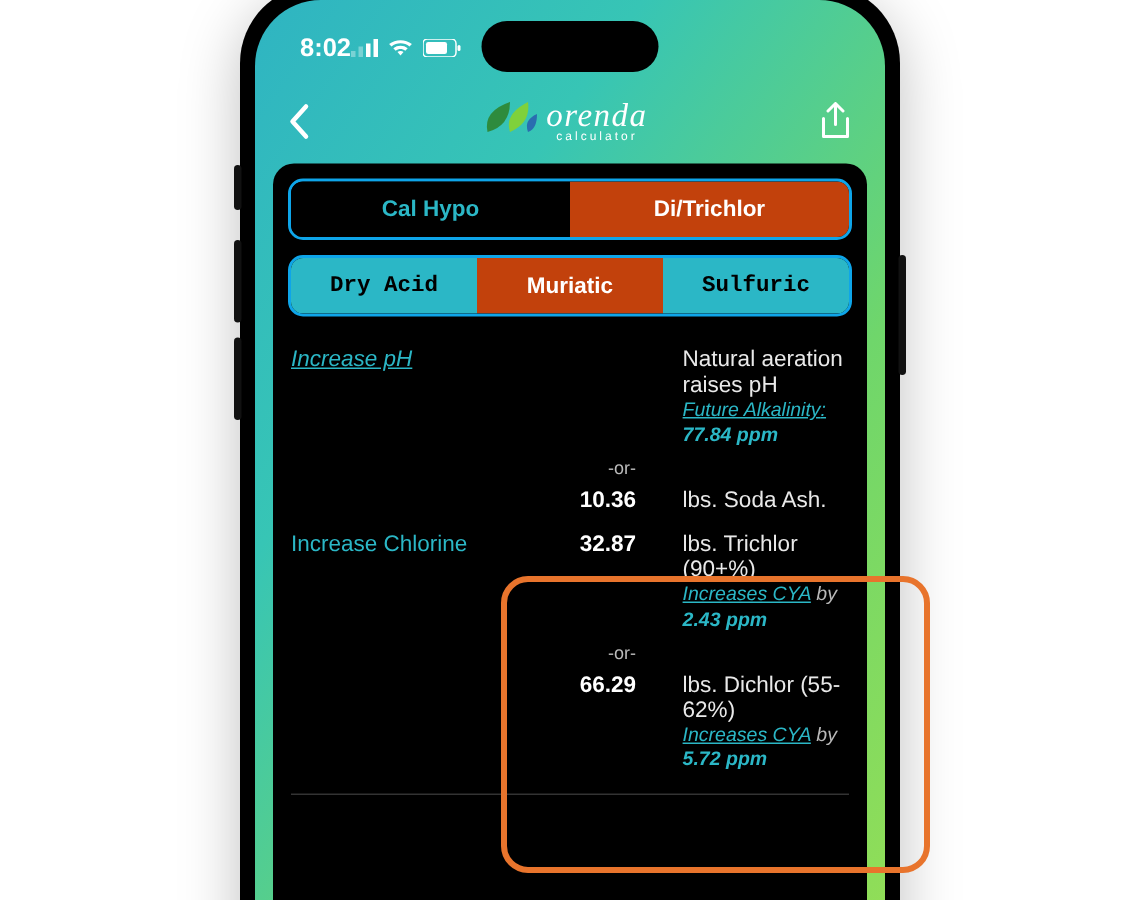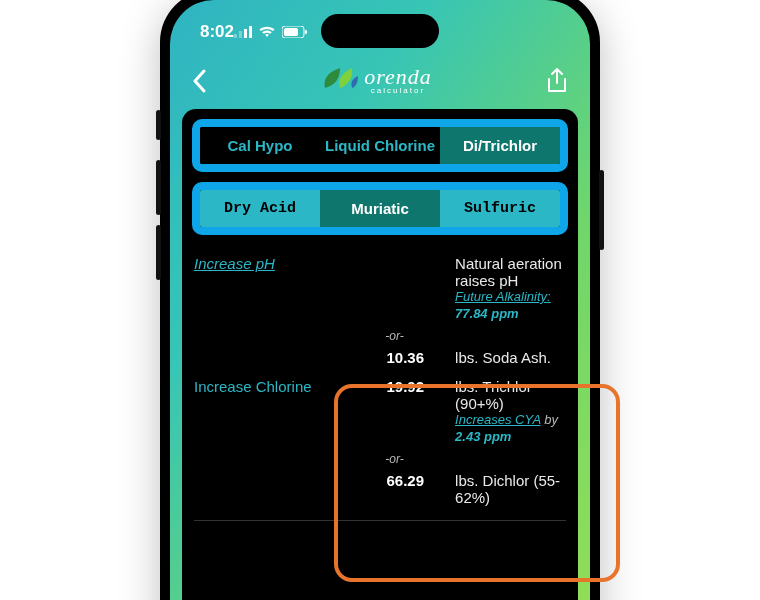--- a/index.html
+++ b/index.html
@@ -62,46 +62,46 @@
   .logo-leaf svg { display:block; }
   .content {
     margin: 4px 12px 0;
     background:#000;
     border-radius:14px;
     padding:10px;
     min-height:560px;
   }
   .seg-group {
     display:flex;
-    border:8px solid #0ea5e9;
+    border:2px solid #0ea5e9;
     border-radius:10px;
     overflow:hidden;
     margin-bottom:10px;
   }
   .seg {
     flex:1;
     padding:10px 4px;
     text-align:center;
     font-size:15px;
     font-weight:600;
     color:#2bb7c6;
     background:#000;
     cursor:pointer;
   }
   .seg.active { background:#2bb7c6; color:#000;font-family:Liberation Mono, monospace; }
-  .seg.dark-active { background:#0f766e; color:#fff; }
+  .seg.dark-active { background:#c2410c; color:#fff; }
   .rows { padding:4px 2px; color:#fff; font-size:15px; }
   .row { display:flex; padding:6px 0; }
   .row .left { flex:0 0 46%; padding-right:6px; }
   .row .mid { flex:0 0 18%; text-align:right; font-weight:700; padding-right:8px;}
   .row .right { flex:1;margin-left:23px; }
   .link { color:#2bb7c6; text-decoration:underline;font-style:italic; }
   .note { color:#b8b8b8; font-style:italic; font-size:13px; line-height:1.3; }
   .note .val { color:#2bb7c6; font-weight:700; }
-  .or { color:#bbb; font-size:12px; text-align:center; padding-right:8px;font-style:italic; }
+  .or { color:#bbb; font-size:12px; text-align:right; padding-right:8px; }
   .or-wrap { display:flex; }
   .or-wrap .left{flex:0 0 46%;} .or-wrap .mid{flex:0 0 18%;}
   .hr { border:none; border-top:1px solid #333; margin:8px 0 0;}
   .desc { color:#e9e9e9; }
   .highlight-box {
     position:absolute;
     border:4px solid #e8742c;
     border-radius:18px;
     pointer-events:none;
     z-index:20;
@@ -167,21 +167,20 @@
         <svg width="22" height="26" viewBox="0 0 22 26">
             <path d="M11 1 L11 15 M11 1 L6 6 M11 1 L16 6" stroke="#fff" stroke-width="2" fill="none" stroke-linecap="round"></path>
             <path d="M3 11 L3 23 L19 23 L19 11" stroke="#fff" stroke-width="2" fill="none" stroke-linecap="round" stroke-linejoin="round"></path>
           </svg>
       </span>
     </div>
 
     <div class="content">
       <div class="seg-group">
         <div class="seg">Cal Hypo</div>
-        <div class="seg">Liquid Chlorine</div>
         <div class="seg dark-active">Di/Trichlor</div>
       </div>
       <div class="seg-group">
         <div class="seg active">Dry Acid</div>
         <div class="seg dark-active">Muriatic</div>
         <div class="seg active">Sulfuric</div>
       </div>
 
       <div class="rows">
         <div class="row">
@@ -201,38 +200,41 @@
             <div style="flex:1"></div>
           </div>
         <div class="row">
           <div class="left"></div>
           <div class="mid">10.36</div>
           <div class="right desc">lbs. Soda Ash.</div>
         </div>
 
         <div class="row">
           <div class="left" style="color:#2bb7c6">Increase Chlorine</div>
-          <div class="mid">19.92</div>
+          <div class="mid">32.87</div>
           <div class="right">
             <div class="desc">lbs. Trichlor (90+%)</div>
             <div class="note">
               <span class="link" style="font-style:italic">Increases CYA</span><span> by </span><span class="val">2.43 ppm</span>
             </div>
           </div>
         </div>
         <div class="or-wrap">
             <div class="left"></div>
             <div class="mid or">-or-</div>
             <div style="flex:1"></div>
           </div>
         <div class="row">
           <div class="left"></div>
           <div class="mid">66.29</div>
           <div class="right">
             <div class="desc">lbs. Dichlor (55-62%)</div>
+            <div class="note">
+              <span class="link" style="font-style:italic">Increases CYA</span><span> by </span><span class="val">5.72 ppm</span>
+            </div>
           </div>
         </div>
         <hr class="hr">
       </div>
     </div>
   </div>
 </div>
 
 <div class="highlight-box" style="left:334px; top:384px; width:286px; height:198px;"></div>
 

